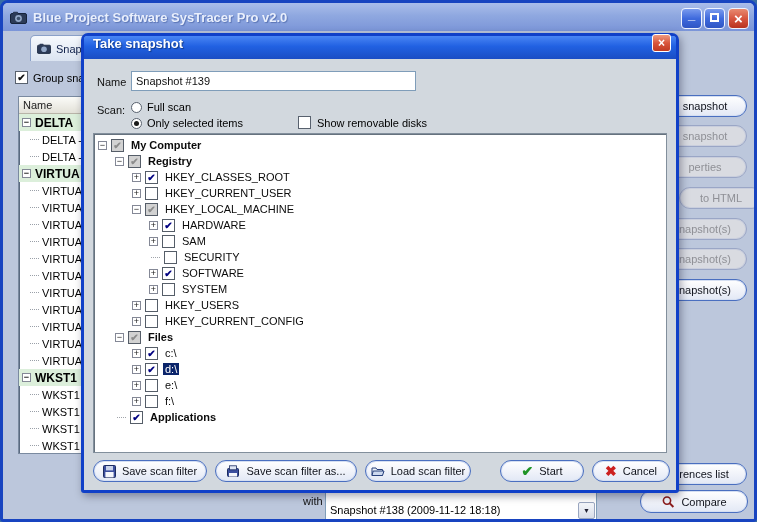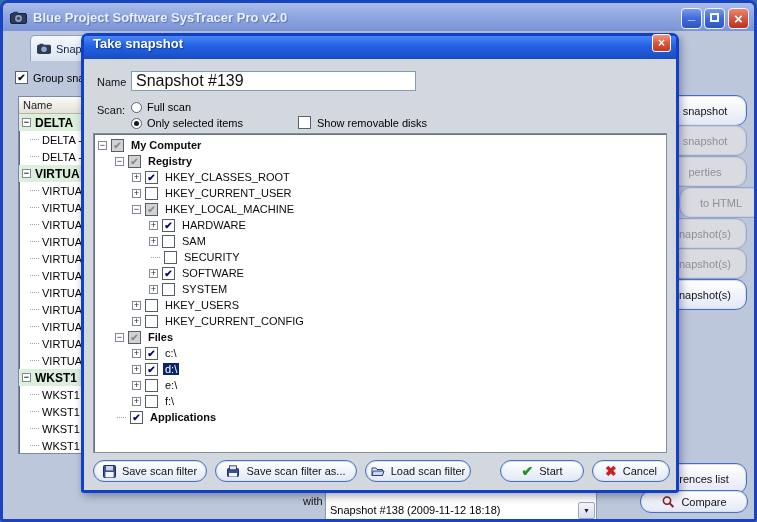--- a/index.html
+++ b/index.html
@@ -16,34 +16,34 @@
   .tab { position:absolute; left:27px; top:4px; width:72px; height:26px; background:linear-gradient(180deg,#f6f9fd,#dbe4f1); border:1px solid #8aa0c8; border-bottom:none; border-radius:5px 5px 0 0; display:flex; align-items:center; padding-left:6px; gap:5px; cursor:pointer; }
   .tab .lbl { color:#10204a; }
   .chkrow { position:absolute; left:12px; top:40px; display:flex; align-items:center; gap:5px; }
   .cb { width:13px; height:13px; background:#fff; border:1px solid #58616e; display:inline-flex; align-items:center; justify-content:center; font-size:10px; font-weight:bold; color:#111; line-height:11px; }
   .listbox { position:absolute; left:15px; top:65px; width:196px; height:358px; background:#fff; border:1px solid #7a8aa0; box-shadow:inset 1px 1px 0 #5a6a80; }
   .listhdr { height:17px; background:linear-gradient(180deg,#fbfbf8,#e3e1d8); border-bottom:1px solid #b8b4a8; border-right:1px solid #b8b4a8; padding:2px 4px; color:#222; }
   .lrow { height:17px; display:flex; align-items:center; padding-left:3px; white-space:nowrap; cursor:default; }
   .lrow.group { background:#dcefdb; font-weight:bold; font-size:12px; }
   .lrow .stub { width:9px; border-top:1px dotted #9aa0a8; margin:0 3px 0 8px; }
   .expbox { width:9px; height:9px; min-width:9px; background:#fff; border:1px solid #848896; display:inline-flex; align-items:center; justify-content:center; font-size:9px; line-height:7px; color:#222; margin-right:4px; }
-  .pill { position:absolute; height:31px; border:1px solid #4a6fc0; border-radius:11px; background:linear-gradient(180deg,#ffffff,#eef1f9 60%,#e2e8f5); box-shadow:inset 0 0 0 1px #d5dff2; color:#10131c; display:flex; align-items:center; justify-content:center; gap:6px; cursor:pointer; white-space:nowrap; }
+  .pill { position:absolute; height:22px; border:1px solid #4a6fc0; border-radius:11px; background:linear-gradient(180deg,#ffffff,#eef1f9 60%,#e2e8f5); box-shadow:inset 0 0 0 1px #d5dff2; color:#10131c; display:flex; align-items:center; justify-content:center; gap:6px; cursor:pointer; white-space:nowrap; }
   .pill.disabled { background:#d9dbe1; color:#8f9096; border-color:#9aa6c6; box-shadow:inset 0 0 0 1px #c9cedd; cursor:default; }
   .withlbl { position:absolute; left:300px; top:464px; color:#111; }
   .combo { position:absolute; left:322px; top:460px; width:272px; height:38px; background:#fff; border:1px solid #7f9db9; display:flex; align-items:center; cursor:pointer; }
   .combo .val { flex:1; padding:0 4px; white-space:nowrap; overflow:hidden; }
   .combo .arrow { width:17px; height:17px; margin-right:1px; background:linear-gradient(180deg,#f4f6fa,#d8dde8); border:1px solid #9aa6c0; border-radius:2px; font-size:7px; color:#223; display:flex; align-items:center; justify-content:center; }
 
   
   .dialog { position:absolute; left:78px; top:2px; width:598px; height:460px; border:3px solid #1040c8; border-radius:7px 7px 3px 3px; background:#d2d8de; z-index:10; box-shadow:2px 3px 8px rgba(0,0,30,.35); }
   .dtitle { height:23px; background:linear-gradient(180deg,#4a86f4 0%,#2161e2 45%,#1a4dc4 100%); display:flex; align-items:center; padding:0 5px 9px 9px; border-radius:3px 3px 0 0; }
   .dtitle .t { color:#fff; font-weight:bold; font-size:13px; flex:1; text-shadow:1px 1px 1px #123a8a; }
   .dclose { width:19px; height:18px; background:linear-gradient(180deg,#ee9a80,#d9563c 50%,#c03a22); border:1px solid #fff; border-radius:3px; color:#fff; font-weight:bold; font-size:12px; text-align:center; line-height:16px; cursor:pointer; }
   .dlabel { position:absolute; color:#111; }
-  .textinput { position:absolute; left:47px; top:35px; width:285px; height:20px; border:1px solid #7f9db9; background:#fff; padding:0 4px; font-family:"Liberation Sans",sans-serif; font-size:16px; color:#111; }
+  .textinput { position:absolute; left:47px; top:35px; width:285px; height:20px; border:1px solid #7f9db9; background:#fff; padding:0 4px; font-family:"Liberation Sans",sans-serif; font-size:11px; color:#111; }
   .radio { position:absolute; display:flex; align-items:center; gap:5px; cursor:pointer; }
   .rdot { width:11px; height:11px; border-radius:50%; border:1px solid #58616e; background:#fff; display:inline-flex; align-items:center; justify-content:center; }
   .rdot.on::after { content:""; width:5px; height:5px; border-radius:50%; background:#1a1a1a; }
   .dcheck { position:absolute; display:flex; align-items:center; gap:6px; cursor:pointer;margin-left:23px; }
   .treepanel { position:absolute; left:9px; top:97px; width:574px; height:320px; background:#fff; border:1px solid #828f9c; box-shadow:inset 1px 1px 0 #66727e; overflow:hidden; padding:3px 0 0 4px; }
   .trow { height:16px; display:flex; align-items:center; white-space:nowrap; cursor:default; }
   .trow .tcb { width:13px; height:13px; min-width:13px; background:#fff; border:1px solid #555d68; display:inline-flex; align-items:center; justify-content:center; font-size:10px; font-weight:bold; color:#000080; line-height:11px; margin:0 5px 0 4px; }
   .trow .tcb.grey { background:#d2d2d2; color:#8c8c8c; }
   .trow .texp { margin-right:0; }
   .trow .tstub { width:9px; min-width:9px; border-top:1px dotted #a0a4aa; margin:0 0 0 0; }

